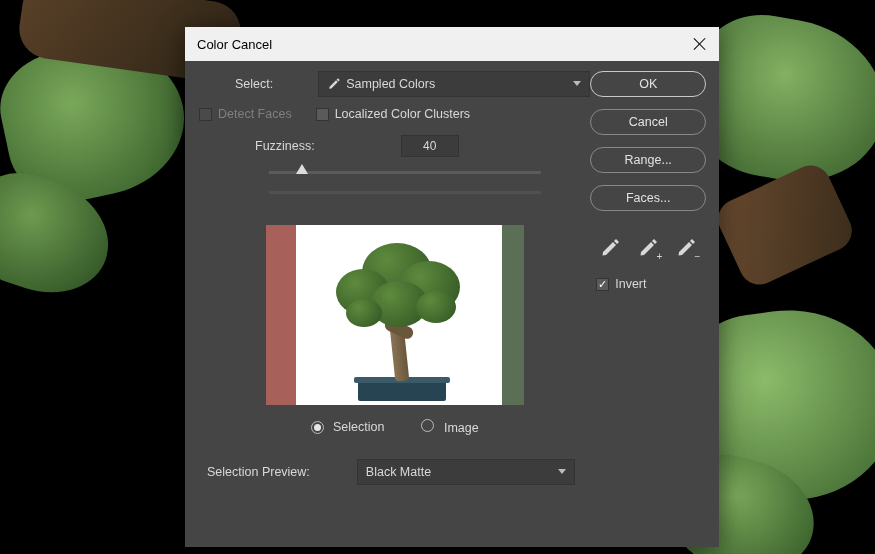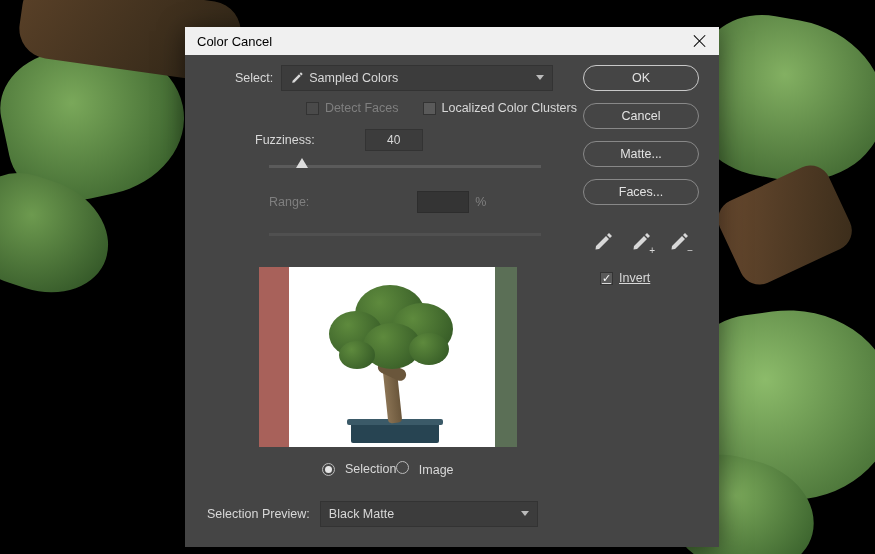--- a/index.html
+++ b/index.html
@@ -7,34 +7,34 @@
 .bg { position: absolute; inset: 0; }
 .bg .patch { position: absolute; border-radius: 40% 60% 55% 45%; }
 .dialog { position: absolute; left: 185px; top: 27px; width: 534px; height: 520px; background: #454545; box-shadow: 0 4px 24px rgba(0,0,0,0.5); display: flex; flex-direction: column; }
 .titlebar { height: 34px; background: #f0f0f0; display: flex; align-items: center; padding: 0 12px; justify-content: space-between; color: #000; font-size: 13px; }
 .titlebar .close { width: 14px; height: 14px; position: relative; cursor: pointer; }
 .titlebar .close::before, .titlebar .close::after { content: ""; position: absolute; left: 6px; top: -1px; width: 1.3px; height: 16px; background: #000; }
 .titlebar .close::before { transform: rotate(45deg); }
 .titlebar .close::after { transform: rotate(-45deg); }
 .body { flex: 1; display: flex; padding: 8px 14px 10px 14px; color: #d8d8d8; font-size: 12.5px; }
 .left { flex: 1; display: flex; flex-direction: column; }
-.row { display: flex; align-items: center; margin-bottom: 10px; }
+.row { display: flex; align-items: center; margin-bottom: 10px; gap: 37px; }
 .label { color: #d8d8d8; }
 .disabled { color: #7f7f7f; }
 .select-row { margin-left: 36px; margin-top: 2px; }
 .select { position: relative; margin-left: 8px; width: 272px; height: 26px; background: #3c3c3c; border: 1px solid #333; display: flex; align-items: center; padding: 0 8px; color: #d8d8d8; font-size: 12.5px; }
 .select .chev { position: absolute; right: 8px; top: 9px; width: 0; height: 0; border-left: 4px solid transparent; border-right: 4px solid transparent; border-top: 5px solid #bbb; }
 .eyedrop-icon-sm { width: 14px; height: 14px; margin-right: 5px; position: relative; }
 .eyedrop-icon-sm svg { width: 14px; height: 14px; }
 .check { width: 13px; height: 13px; background: #5a5a5a; border: 1px solid #333; margin-right: 6px; display: inline-flex; align-items: center; justify-content: center; }
 .check.disabled-box { background: #4a4a4a; }
 .check.checked::after { content: "✓"; color: #fff; font-size: 11px; line-height: 1; }
-.detect-row { gap: 24px; justify-content: flex-end; }
+.detect-row { gap: 24px; }
 .detect-row .group { display: flex; align-items: center; }
-.fuzz-row { margin-left: 56px; gap: 50px; margin-top: 4px; }
+.fuzz-row { margin-left: 56px; gap: 86px; margin-top: 4px; }
 .fuzz-val { width: 58px; height: 22px; background: #3c3c3c; border: 1px solid #333; color: #d8d8d8; text-align: center; line-height: 20px; font-size: 12px; }
 .slider-wrap { margin-left: 70px; margin-top: -4px; width: 272px; position: relative; height: 18px; }
 .slider-track { position: absolute; top: 8px; left: 0; right: 0; height: 3px; background: #5b5b5b; }
 .slider-track.disabled-track { background: #505050; }
 .slider-thumb { position: absolute; top: 1px; width: 0; height: 0; border-left: 6px solid transparent; border-right: 6px solid transparent; border-bottom: 10px solid #dcdcdc; transform: translateX(-6px); }
 .range-row { margin-left: 70px; gap: 108px; margin-top: 16px; }
 .range-val { width: 52px; height: 22px; background: #343434; border: 1px solid #2d2d2d; }
 .preview-box { margin: 24px auto 8px; width: 258px; height: 180px; position: relative; background: #fff; display: flex; }
 .preview-box .stripe-l { width: 30px; background: #a8615a; }
 .preview-box .stripe-r { width: 22px; background: #5b6f56; margin-left: auto; }
@@ -48,21 +48,21 @@
 .radio { width: 13px; height: 13px; border-radius: 50%; border: 1.5px solid #bbb; margin-right: 6px; display: inline-flex; align-items: center; justify-content: center; }
 .radio.on::after { content: ""; width: 7px; height: 7px; border-radius: 50%; background: #e6e6e6; }
 .selprev-row { margin-top: 14px; margin-left: 8px; }
 .right { width: 128px; display: flex; flex-direction: column; align-items: center; padding-top: 2px; text-align: right; }
 .btn { width: 116px; height: 26px; border: 1px solid #888; border-radius: 13px; color: #e2e2e2; font-size: 12.5px; display: flex; align-items: center; justify-content: center; background: transparent; margin-bottom: 12px; cursor: pointer; }
 .btn.primary { border-color: #c8c8c8; }
 .eyedroppers { display: flex; gap: 16px; margin-top: 14px; margin-bottom: 18px; }
 .eyedrop { width: 22px; height: 22px; position: relative; }
 .eyedrop svg { width: 22px; height: 22px; }
 .eyedrop .sub { position: absolute; right: -3px; bottom: -3px; font-size: 10px; color: #d8d8d8; }
-.invert-row { display: flex; align-items: center; align-self: flex-start; margin-left: 23px; text-decoration: underline; }
+.invert-row { display: flex; align-items: center; align-self: flex-start; margin-left: 6px; }
 </style>
 </head>
 <body>
 
 <div class="bg">
   <div class="patch" style="left:4px;top:46px;width:180px;height:150px;background:radial-gradient(circle at 40% 35%,#7aa85a,#2e5524);transform:rotate(-12deg)"></div>
   <div class="patch" style="left:-30px;top:180px;width:140px;height:110px;background:radial-gradient(circle at 40% 35%,#6d9a4f,#284a20);transform:rotate(18deg)"></div>
   <div class="patch" style="left:20px;top:-10px;width:220px;height:80px;background:linear-gradient(120deg,#5a4128,#2d2416);transform:rotate(8deg);border-radius:30px"></div>
   <div class="patch" style="right:-10px;top:20px;width:190px;height:160px;background:radial-gradient(circle at 45% 35%,#83b062,#345a28);transform:rotate(10deg)"></div>
   <div class="patch" style="right:30px;top:180px;width:120px;height:90px;background:linear-gradient(120deg,#6a4b30,#3a2c1a);transform:rotate(-25deg);border-radius:20px"></div>
@@ -104,27 +104,20 @@
 
       <div class="row fuzz-row">
         <span class="label">Fuzziness:</span>
         <div class="fuzz-val">40</div>
       </div>
       <div class="slider-wrap">
         <div class="slider-track"></div>
         <div class="slider-thumb" style="left:12%"></div>
       </div>
 
-      <div class="row range-row">
-        <span class="disabled">Range:</span>
-        <div style="display:flex;align-items:center;gap:6px">
-          <div class="range-val"></div>
-          <span class="disabled">%</span>
-        </div>
-      </div>
       <div class="slider-wrap" style="margin-top:2px">
         <div class="slider-track disabled-track"></div>
       </div>
 
       <div class="preview-box">
         <div class="stripe-l"></div>
         <div class="stripe-r"></div>
         <div class="tree">
           <div class="pot"></div>
             <div class="pot-rim"></div>
@@ -156,21 +149,21 @@
           <span>Black Matte</span>
           <div class="chev"></div>
         </div>
       </div>
 
     </div>
 
     <div class="right">
       <div class="btn primary">OK</div>
       <div class="btn">Cancel</div>
-      <div class="btn">Matte...</div>
+      <div class="btn">Range...</div>
       <div class="btn">Faces...</div>
 
       <div class="eyedroppers">
         <div class="eyedrop">
           <svg viewBox="0 0 22 22">
               <path d="M17 2 L20 5 L18 7 L15 4 Z M14 5 L17 8 L7 18 L3.5 18.5 L4 15 Z" fill="#d8d8d8"></path>
             </svg>
         </div>
         <div class="eyedrop">
           <svg viewBox="0 0 22 22">

